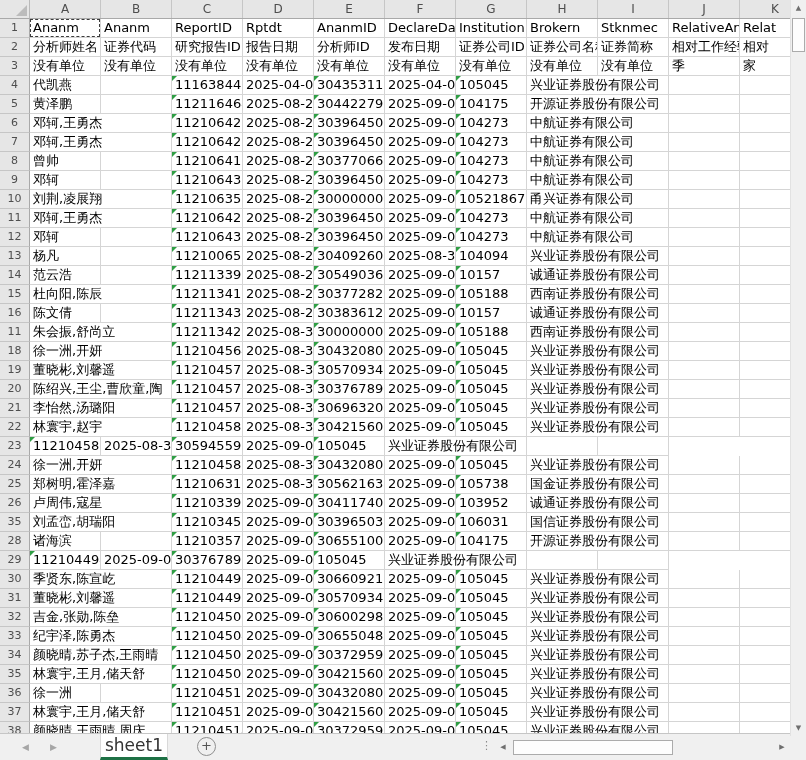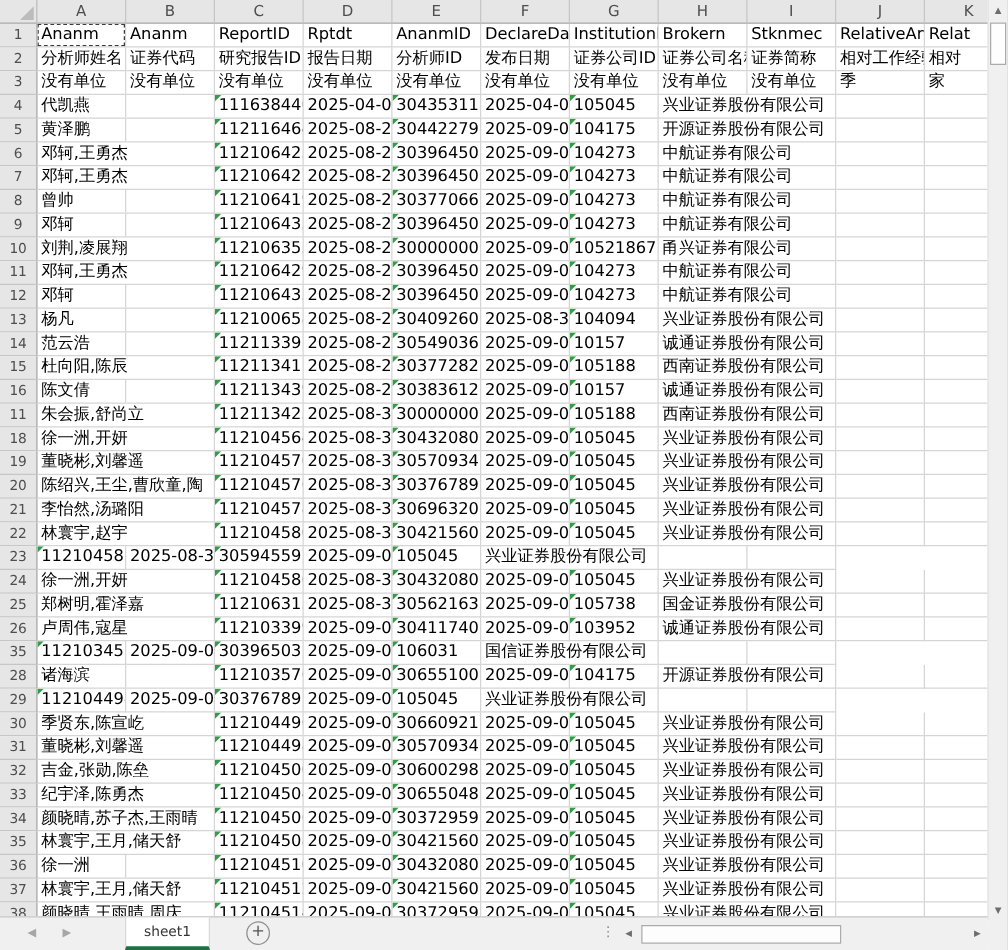--- a/index.html
+++ b/index.html
@@ -41,21 +41,21 @@
   .vs-thumb{position:absolute;left:1px;top:18px;width:13px;height:34px;background:#fdfdfd;
           border:1px solid #ababab;box-sizing:border-box;}
 
   
   .bottombar{position:absolute;left:0;top:733px;width:790px;height:27px;background:#f0f0f0;
           border-top:1px solid #c6c6c6;box-sizing:border-box;}
   .nav{position:absolute;top:7px;font-size:9px;color:#a6a6a6;line-height:12px;}
   .nav.left{left:22px}.nav.right{left:50px}
   .tab{position:absolute;left:100px;top:0;width:68px;height:26px;background:#fff;
           border-left:1px solid #d9d9d9;border-right:1px solid #d9d9d9;border-bottom:3px solid #1e7145;
-          box-sizing:border-box;text-align:center;font-size:11px;line-height:23px;color:#333;}
+          box-sizing:border-box;text-align:center;font-size:17px;line-height:23px;color:#333;}
   .addsheet{position:absolute;left:197px;top:3px;width:19px;height:19px;border:1px solid #8f8f8f;
           border-radius:50%;text-align:center;line-height:16px;font-size:13px;color:#555;box-sizing:border-box;}
   .splitter{position:absolute;left:481px;top:5px;color:#8a8a8a;font-size:11px;letter-spacing:0;}
   .hscroll{position:absolute;left:495px;top:5px;width:295px;height:17px;background:#f0f0f0;}
   .hs-btn{position:absolute;top:0;width:16px;height:17px;font-size:7px;color:#6e6e6e;
           text-align:center;line-height:17px;}
   .hs-btn.l{left:0}.hs-btn.rt{right:0}
   .hs-thumb{position:absolute;left:18px;top:1px;width:160px;height:15px;background:#fdfdfd;
           border:1px solid #ababab;box-sizing:border-box;}
   .br-corner{position:absolute;left:790px;top:736px;width:16px;height:24px;background:#f0f0f0;}
@@ -396,20 +396,21 @@
         <div class="cell w71">2025-09-0</div>
         <div class="cell w71">30411740;<i class="tri"></i></div>
         <div class="cell w71">2025-09-0</div>
         <div class="cell w71">103952<i class="tri"></i></div>
         <div class="cell w142">诚通证券股份有限公司</div>
         <div class="cell w71"></div>
         <div class="cell w71"></div>
       </div>
       <div class="r">
         <div class="rh">35</div>
+        <div class="cell w142">刘孟峦,胡瑞阳</div>
         <div class="cell w71">112103459<i class="tri"></i></div>
         <div class="cell w71">2025-09-0</div>
         <div class="cell w71">30396503;<i class="tri"></i></div>
         <div class="cell w71">2025-09-0</div>
         <div class="cell w71">106031<i class="tri"></i></div>
         <div class="cell w142">国信证券股份有限公司</div>
         <div class="cell w71"></div>
         <div class="cell w71"></div>
       </div>
       <div class="r">

